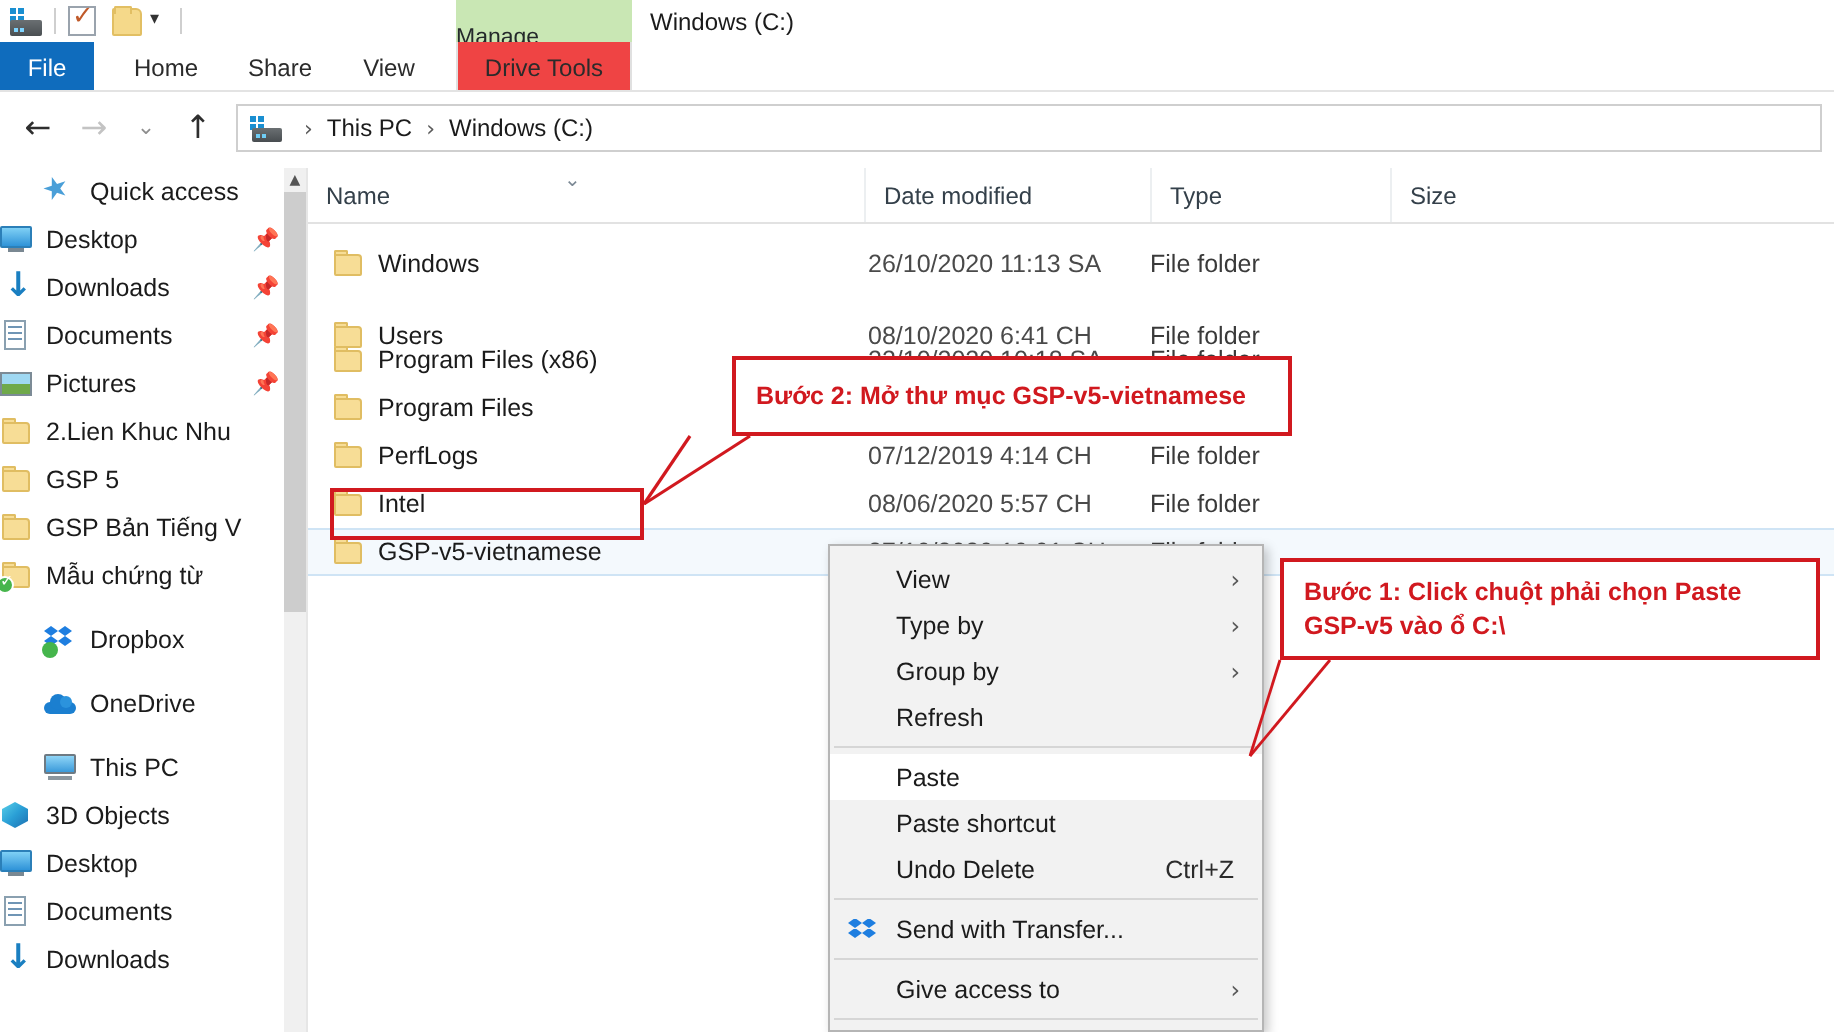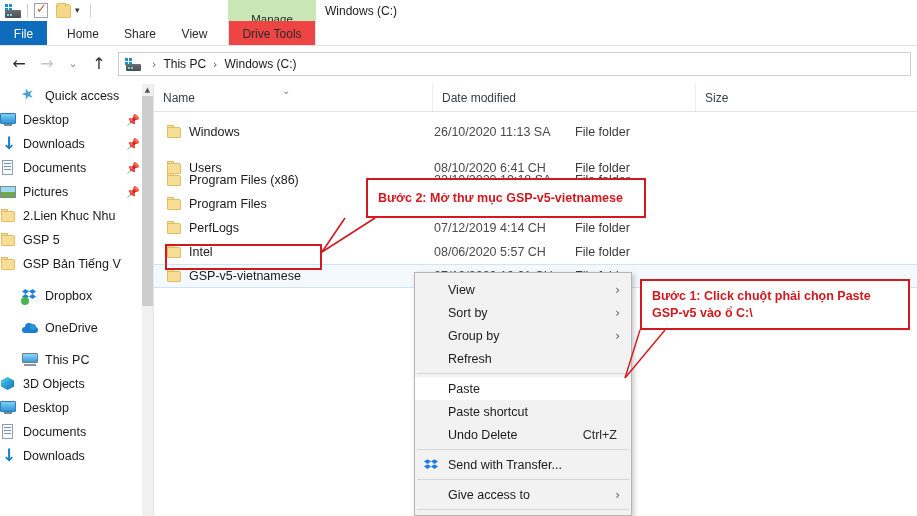--- a/index.html
+++ b/index.html
@@ -63,21 +63,21 @@
     background: #f5d98a; border: 1px solid #e2bf63; border-bottom: none; border-radius: 1px 1px 0 0;
   }
   .qat-caret {
     font-size: 9px; color: #333; line-height: 1; padding: 0 4px;
     font-family: "DejaVu Sans", sans-serif;
   }
 
   .manage-tabhdr {
     position: absolute; left: 228px; top: 0; width: 88px; height: 38px;
     background: #c9e7b4;
-    display: flex; align-items: center; justify-content: center;
+    display: flex; align-items: center; justify-content: flex-start;
   }
   .manage-tabhdr span { font-size: 11.5px; color: #24292b; }
 
   .win-title {
     position: absolute; left: 325px; top: 0; height: 21px;
     display: flex; align-items: center;
   }
   .win-title span { font-size: 12px; color: #1b1b1b; }
 
   
@@ -453,20 +453,28 @@
     </div>
 
     <div class="nav-item lvl1">
       <span class="nav-ico i-folder">
           <i class="ft"></i>
           <i class="fb"></i>
         </span>
       <span class="lbl">GSP Bản Tiếng V</span>
     </div>
 
+    <div class="nav-item lvl1">
+      <span class="nav-ico i-folder">
+          <i class="ft"></i>
+          <i class="fb"></i>
+          <i class="badge"></i>
+        </span>
+      <span class="lbl">Mẫu chứng từ</span>
+    </div>
 
     <div class="grp-gap"></div>
 
     <div class="nav-item lvl0">
       <span class="nav-ico i-dropbox">
           <i class="d1"></i>
           <i class="d2"></i>
           <i class="d3"></i>
           <i class="d4"></i>
           <i class="dbadge"></i>
@@ -537,20 +545,23 @@
   <div class="filepane">
 
     <div class="col-hdr">
       <div class="col first" style="left:0;width:278px;">
         <span>Name</span>
         <span class="sort-caret">⌄</span>
       </div>
       <div class="col" style="left:278px;width:143px;align-items:center;">
         <span>Date modified</span>
       </div>
+      <div class="col" style="left:421px;width:120px;">
+        <span>Type</span>
+      </div>
       <div class="col" style="left:541px;width:80px;">
         <span>Size</span>
       </div>
     </div>
 
     <div class="row" style="top:36px;">
       <span class="cell-name">
         <i class="row-folder">
             <i class="ft"></i>
             <i class="fb"></i>
@@ -642,21 +653,21 @@
   </div>
 
   <div class="ctxmenu">
     <div style="height:5px"></div>
 
     <div class="mi">
       <span>View</span>
       <span class="arrow">›</span>
     </div>
     <div class="mi">
-      <span>Sort by</span>
+      <span>Type by</span>
       <span class="arrow">›</span>
     </div>
     <div class="mi">
       <span>Group by</span>
       <span class="arrow">›</span>
     </div>
     <div class="mi">
       <span>Refresh</span>
     </div>
 

